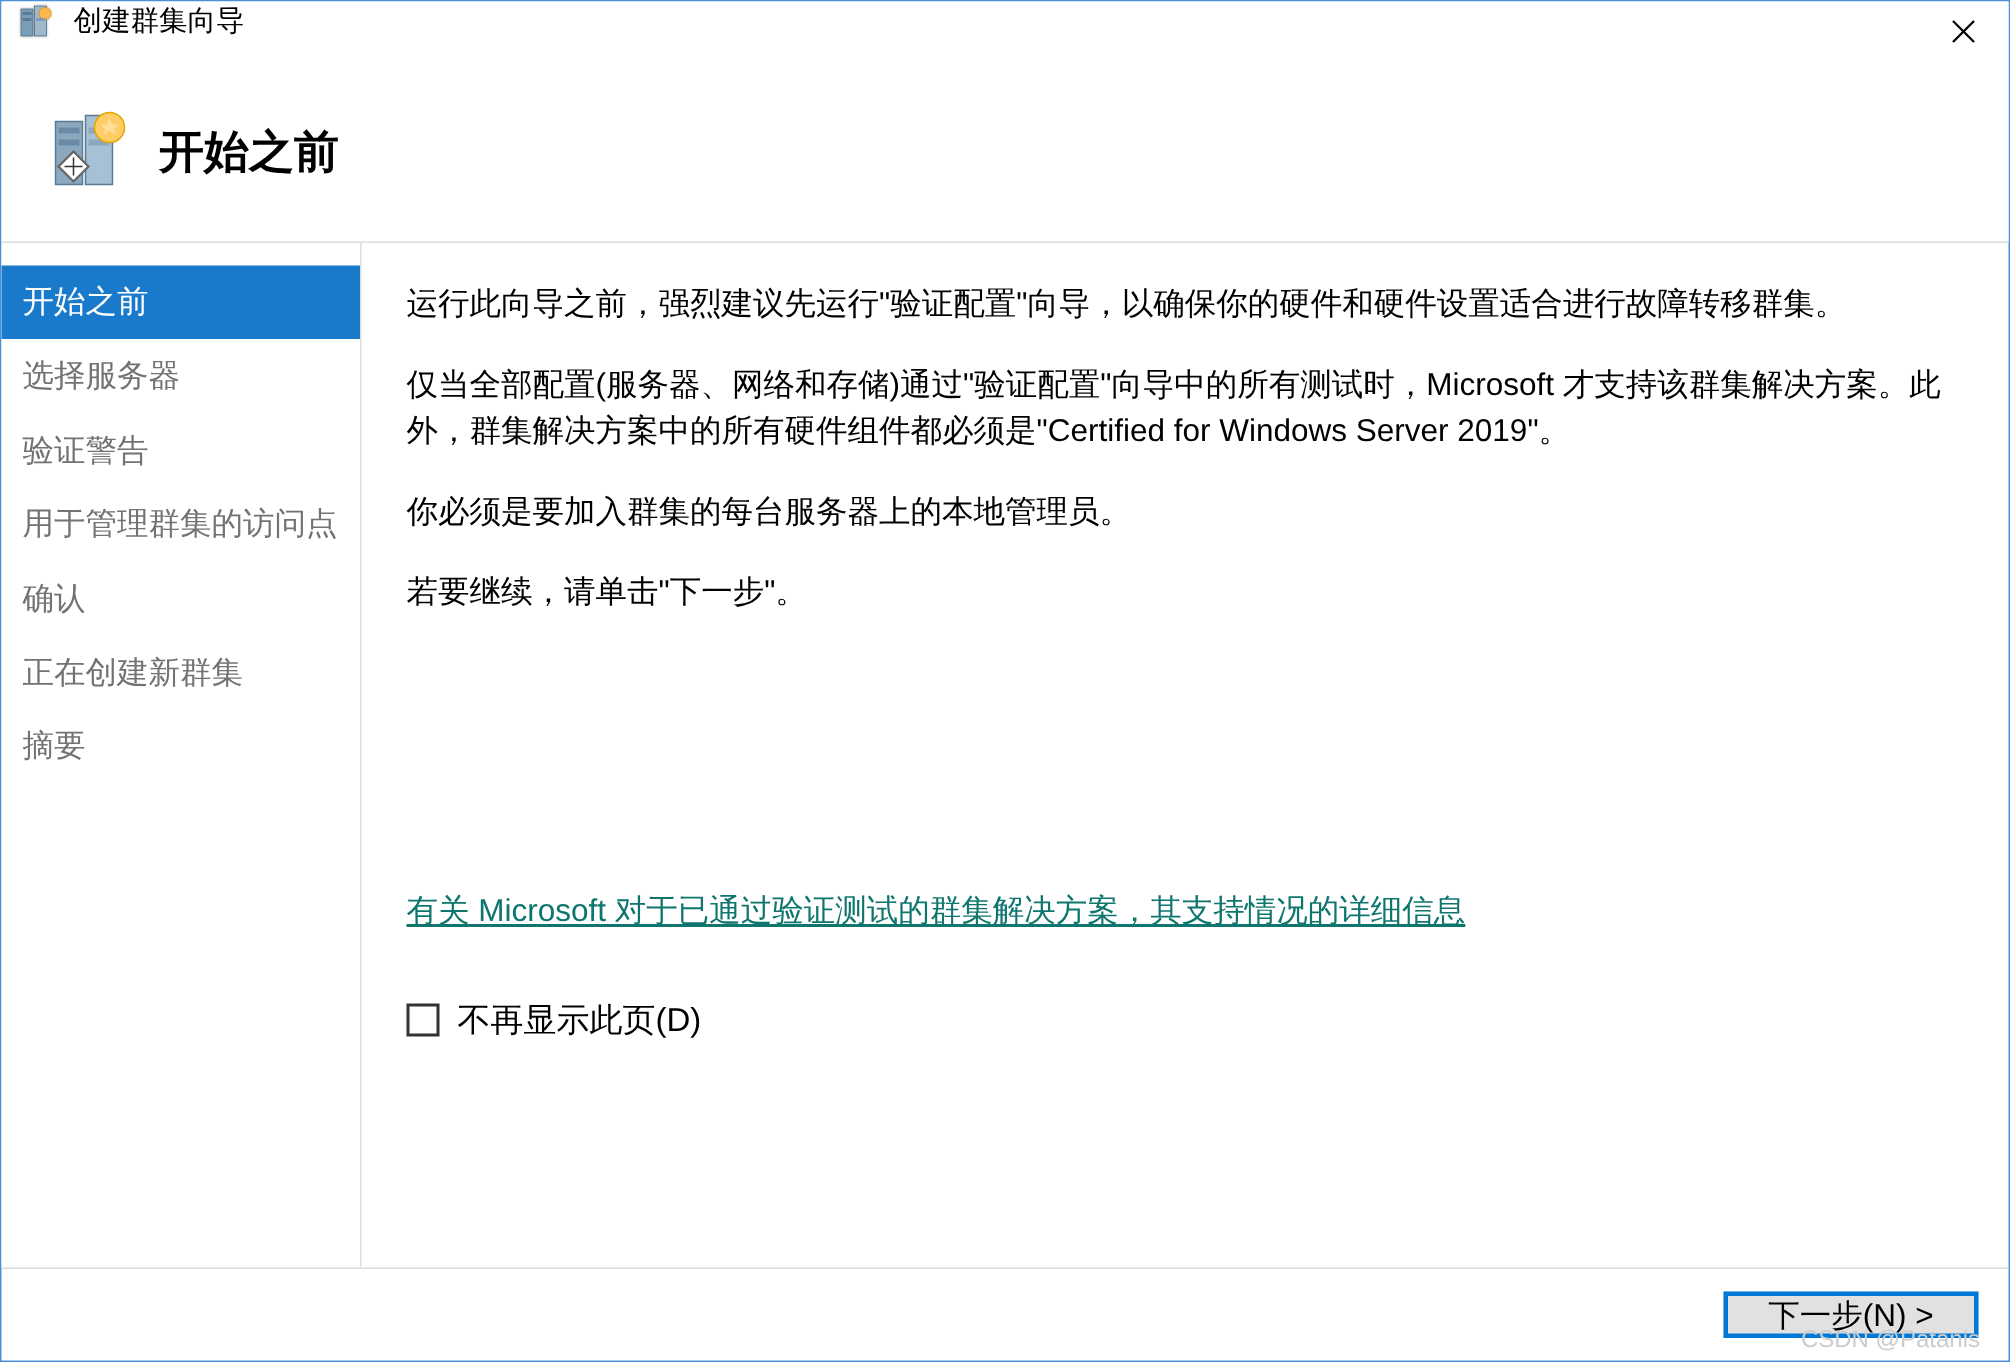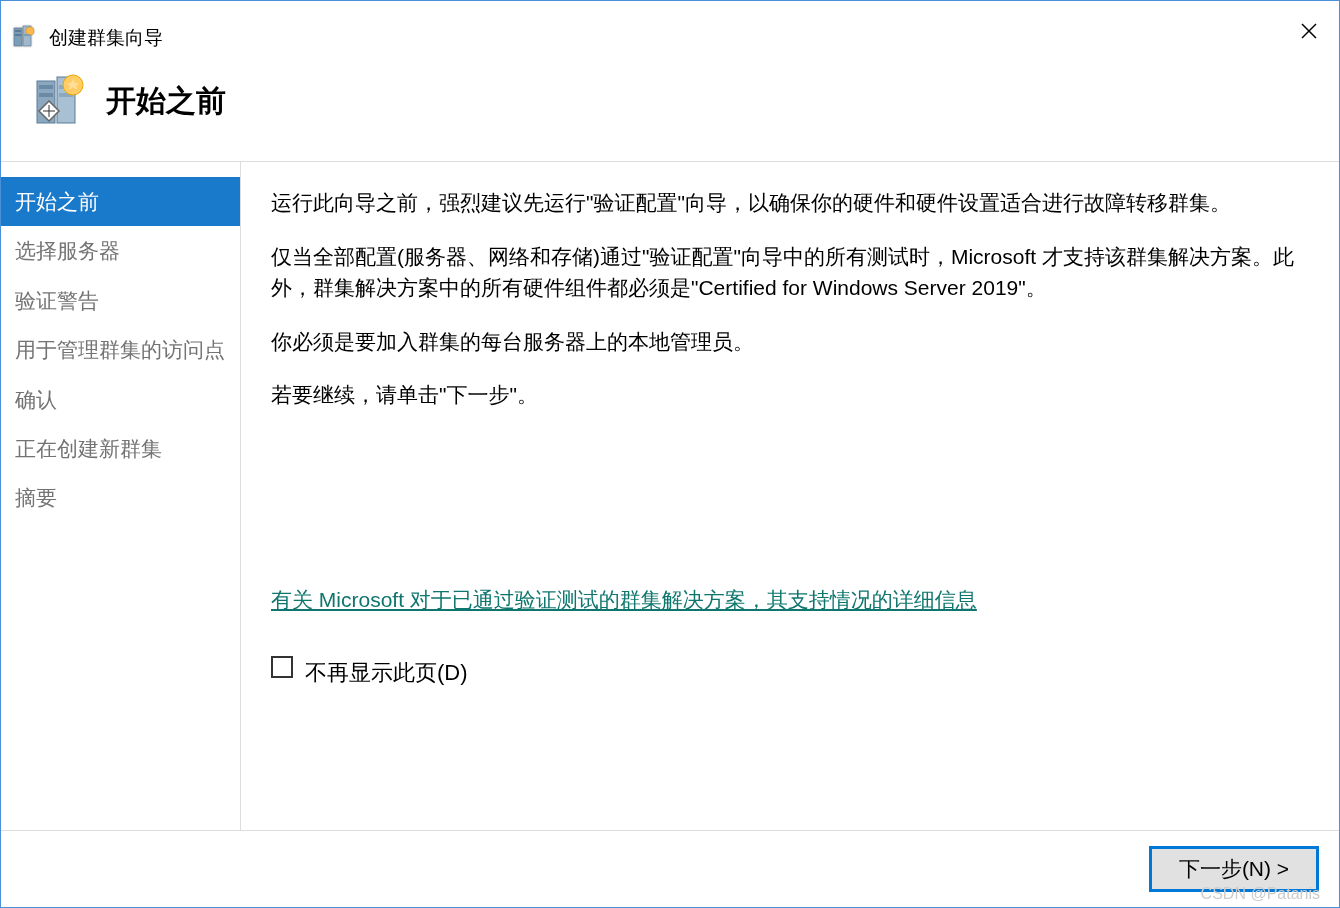--- a/index.html
+++ b/index.html
@@ -15,21 +15,21 @@
       width: 1340px;
       height: 908px;
       border: 1px solid #4a90d9;
       background: #fff;
       display: flex;
       flex-direction: column;
     }
     .titlebar {
       height: 50px;
       display: flex;
-      align-items: flex-end;
+      align-items: flex-start;
       padding: 0 10px;
       background: #fff;
     }
     .titlebar-icon {
       width: 28px;
       height: 28px;
       margin-right: 10px;
       display: flex;
       align-items: center;
       justify-content: center;
@@ -104,20 +104,21 @@
     .link {
       color: #0f766e;
       text-decoration: underline;
       cursor: pointer;
       display: block;
       margin-top: 30px;
       margin-bottom: 30px;
     }
     .checkbox-row {
       display: flex;
+      align-items: center;
       margin-top: 10px;
     }
     .checkbox {
       width: 22px;
       height: 22px;
       border: 2px solid #333;
       margin-right: 12px;
       cursor: pointer;
       background: #fff;
     }
@@ -127,21 +128,21 @@
     .spacer { flex: 1; }
     .button-row {
       display: flex;
       justify-content: flex-end;
       gap: 12px;
       padding: 15px 20px 15px 0;
       border-top: 1px solid #ddd;
     }
     .btn {
       min-width: 170px;
-      height: 46px;
+      height: 31px;
       font-size: 21px;
       background: #e1e1e1;
       border: 1px solid #adadad;
       cursor: pointer;
       display: flex;
       align-items: center;
       justify-content: center;
       padding: 0 20px;
     }
     .btn.primary {

